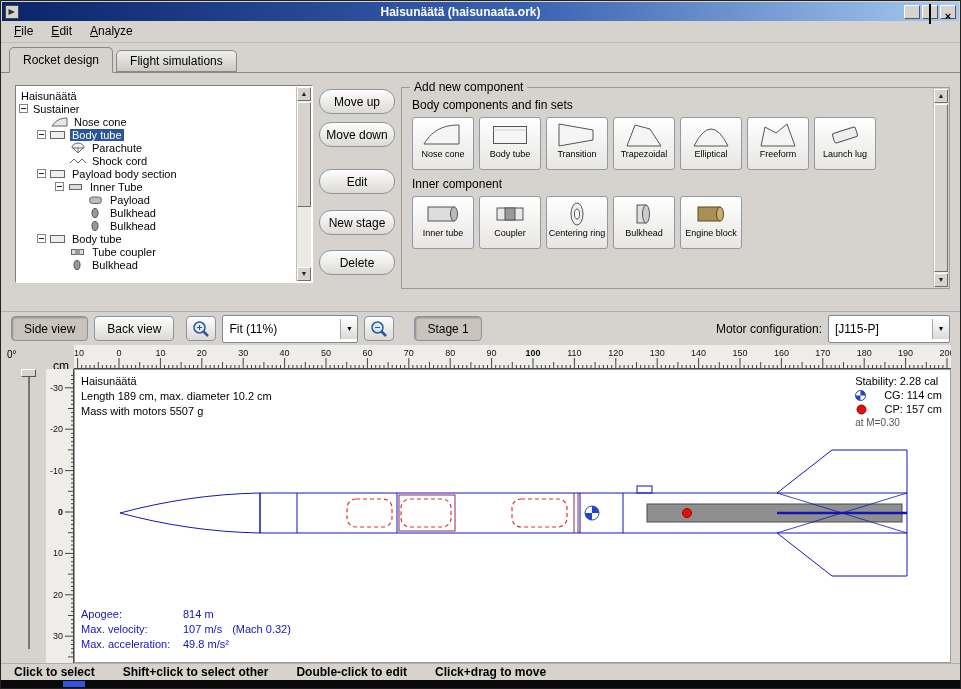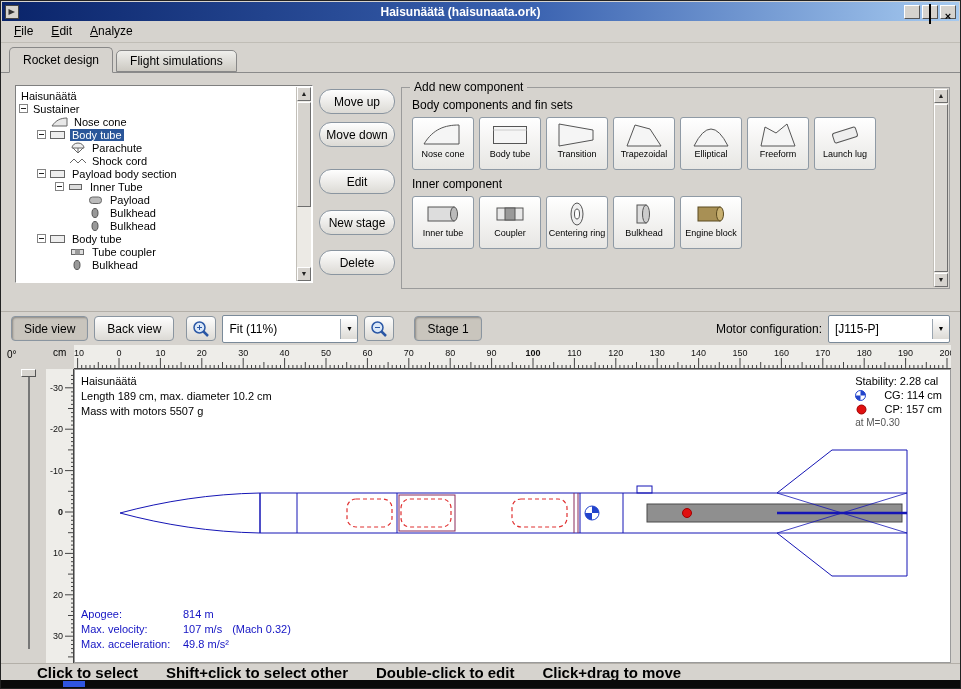--- a/index.html
+++ b/index.html
@@ -68,35 +68,35 @@
   .combo-text{flex:1;white-space:nowrap;overflow:hidden}
   .combo-arrow{width:17px;height:20px;background:linear-gradient(#fdfdfd,#dcdad5);border-left:1px solid #9aa5b0;display:flex;align-items:center;justify-content:center;font-size:7px;flex:none}
   .spacer{flex:1}
   .motor-label{font-size:12px;white-space:nowrap}
 
   
   .viewer{height:318px;position:relative;background:#d6d3ce}
   .rot-label{position:absolute;left:6px;top:4px;font-size:10px}
   .rot-track{position:absolute;left:27px;top:28px;bottom:14px;width:2px;background:#777}
   .rot-handle{position:absolute;left:20px;top:24px;width:15px;height:8px;background:#d6d3ce;border:1px solid;border-color:#fff #555 #555 #fff;cursor:pointer}
-  .corner-cm{position:absolute;left:52px;top:2px;font-size:10px}
+  .corner-cm{position:absolute;left:52px;top:14px;font-size:12px}
   #h-ruler{position:absolute;left:73px;right:9px;top:0;height:24px;background:#eeede9;overflow:hidden}
   #v-ruler{position:absolute;left:45px;top:24px;width:28px;bottom:0;background:#eeede9;overflow:hidden}
   .canvas{position:absolute;left:73px;top:24px;right:9px;bottom:0;background:#fff;border:1px solid #9a9a9a;overflow:hidden}
   .canvas svg.rocket{position:absolute;left:0;top:0}
   .info-block{position:absolute;left:6px;top:4px;font-size:11px;line-height:15px;color:#000}
   .stab-block{position:absolute;right:8px;top:4px;font-size:11px;line-height:14px;color:#000}
   .stab-row{display:flex;justify-content:flex-end;align-items:center;gap:18px}
   .mach{font-size:10px;color:#555}
   .flight-block{position:absolute;left:6px;bottom:10px;color:#1313c3;font-size:11px;line-height:15px}
   .f-label{display:inline-block;width:102px}
   .f-extra{margin-left:10px}
 
   
-  .hints{height:17px;display:flex;gap:28px;align-items:center;padding-left:36px;font-size:15px;font-weight:bold;border-top:1px solid #b3afa8;background:#d6d3ce}
+  .hints{height:17px;display:flex;gap:28px;align-items:center;padding-left:13px;font-size:12px;font-weight:bold;border-top:1px solid #b3afa8;background:#d6d3ce}
   .bottom-strip{height:8px;background:#0a0a0a;position:relative}
   .blue-chip{position:absolute;left:62px;top:1px;width:22px;height:6px;background:#2f55e0}
 </style>
 </head>
 <body>
 
 <div class="window">
 
   <div class="titlebar">
     <span class="app-icon"><svg width="14" height="14">

